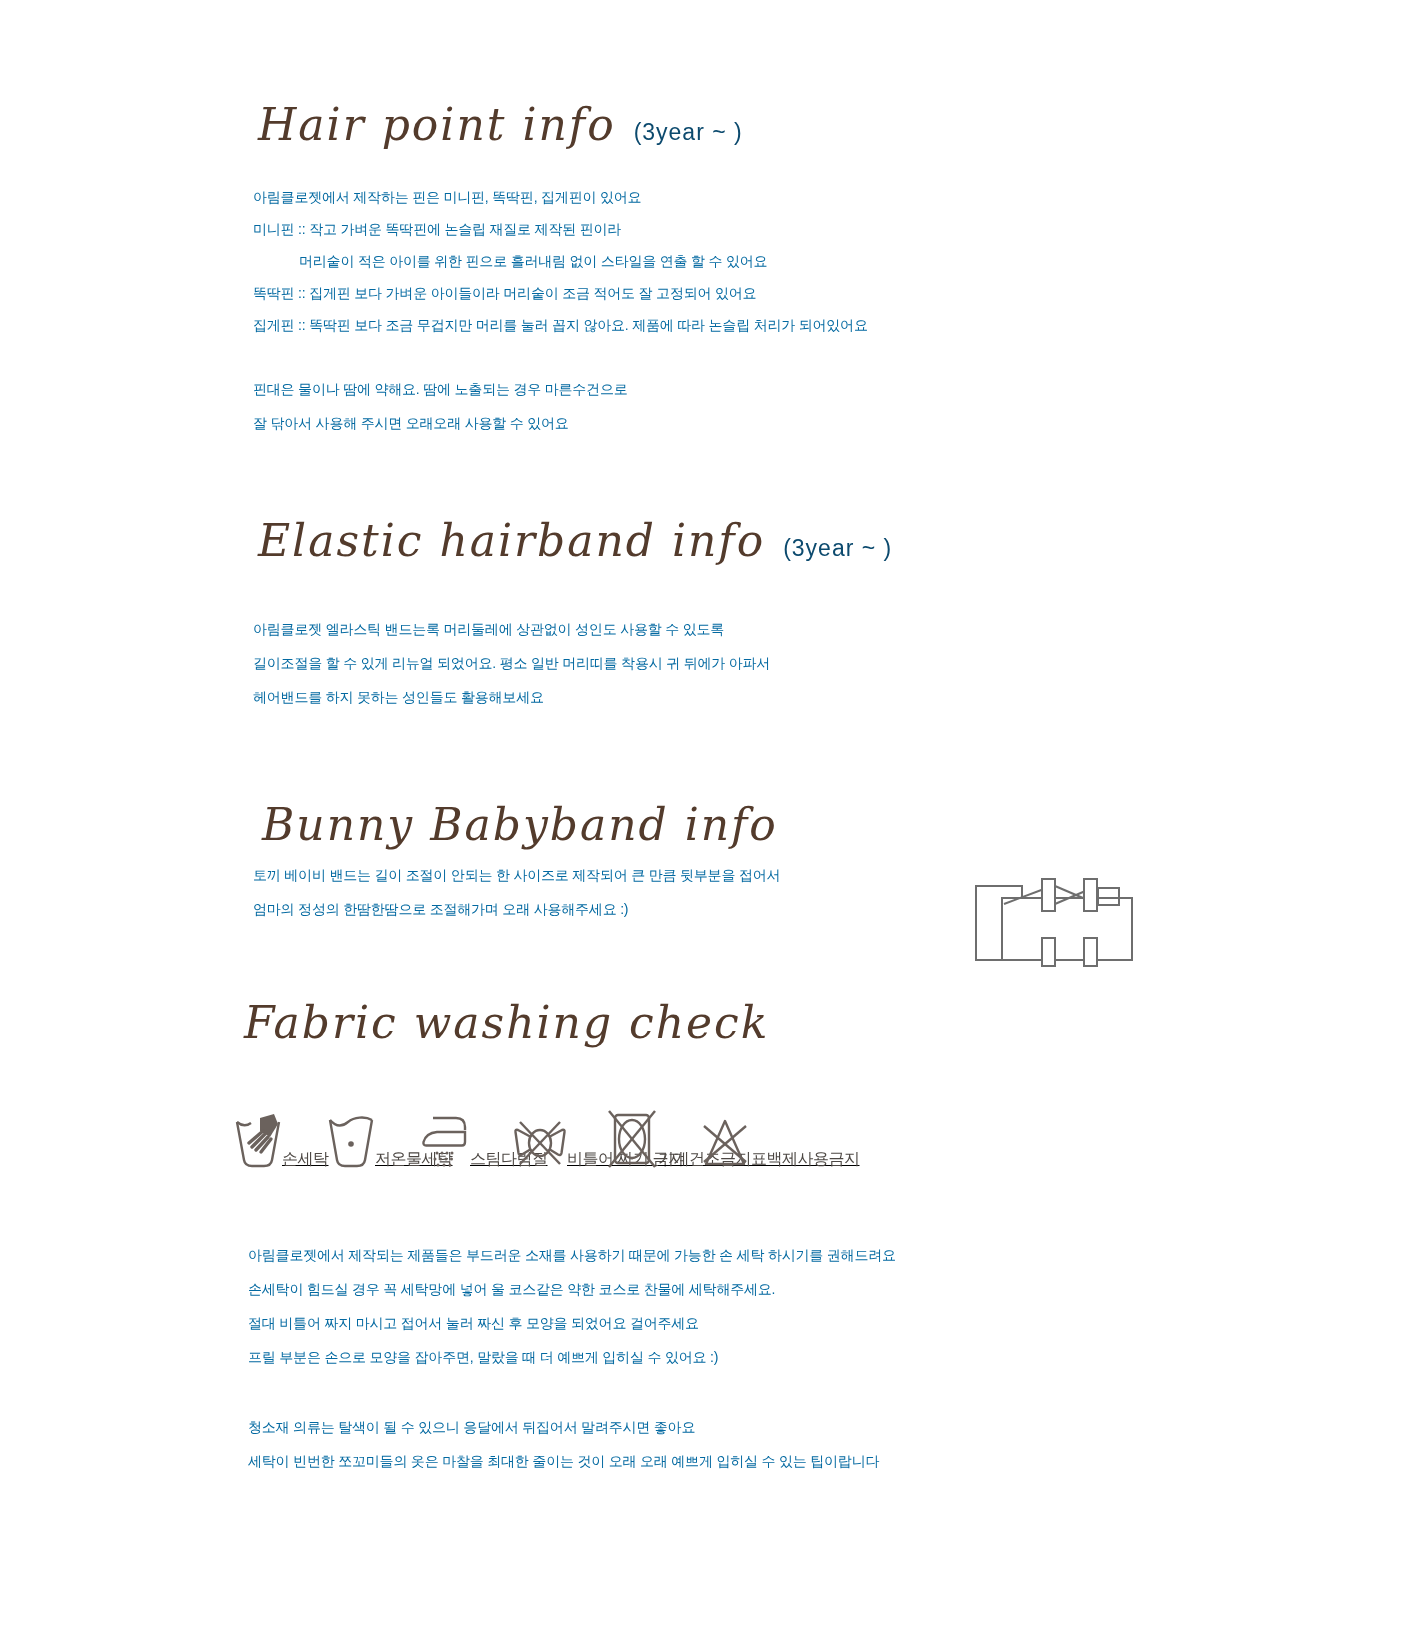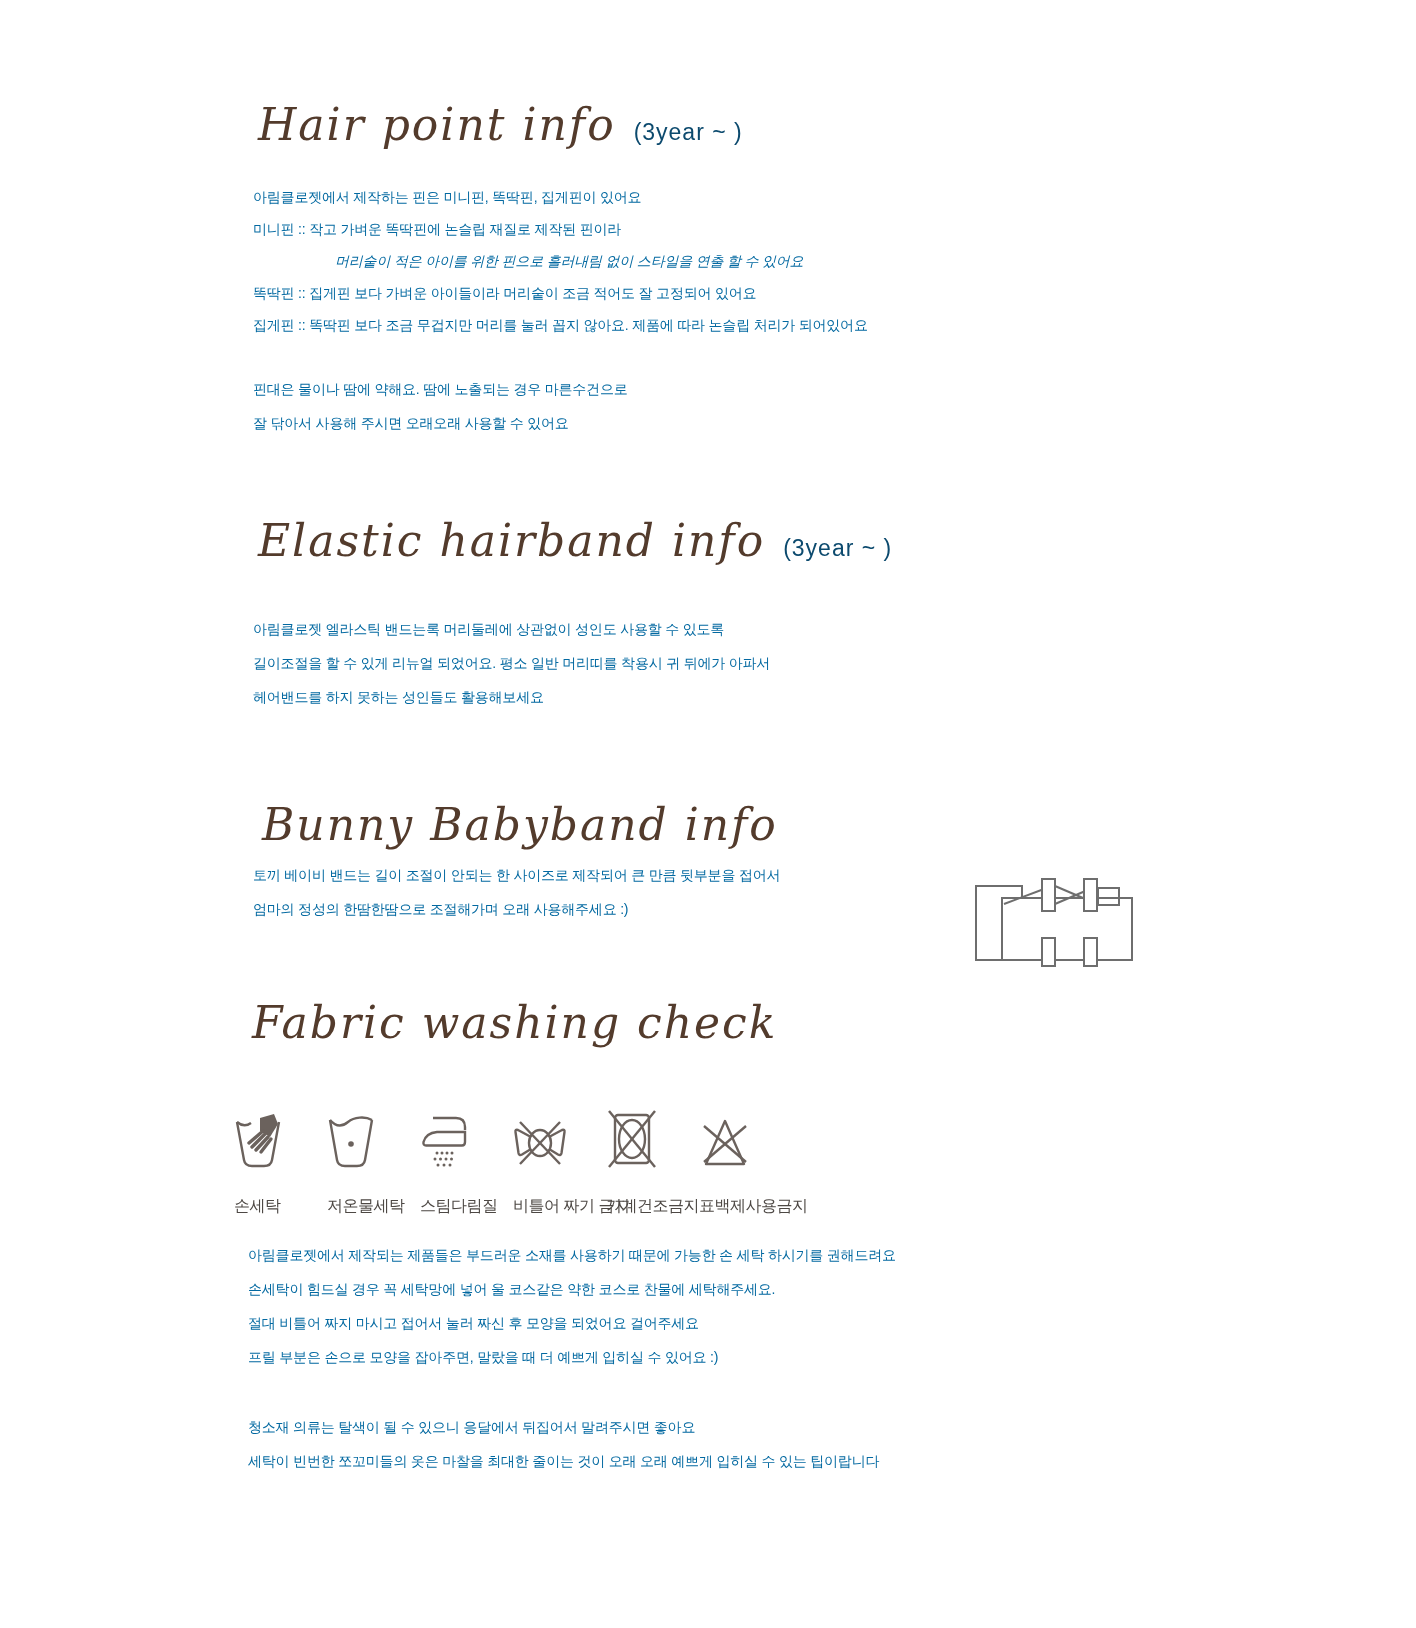--- a/index.html
+++ b/index.html
@@ -22,25 +22,25 @@
   }
   .age-note {
     font-family:"Liberation Sans","DejaVu Sans",sans-serif;
     font-style:normal; font-size:23px; color:#0c4a6e; letter-spacing:1px;
   }
 
   
   .body-block { color:#0369a1; font-size:14px; letter-spacing:-0.2px; }
   .body-block .line { line-height:32px; white-space:nowrap; }
   .body-block.loose .line { line-height:34px; }
-  .line.indent { margin-left:82px;font-style:italic; }
+  .line.indent { margin-left:46px; }
 
   
   .care-row { display:flex; }
-  .care-item { width:93px; display:flex; flex-direction:column; align-items:flex-start; }
+  .care-item { width:93px; display:flex; flex-direction:row; align-items:flex-end;text-decoration:underline; }
   .care-iconbox { height:92px; display:flex; align-items:flex-end; justify-content:center; }
   .care-label {
     margin-top:26px; font-size:16px; color:#4d4844; white-space:nowrap;
     letter-spacing:-0.5px;
   }
   svg { display:block; }
 </style>
 </head>
 <body>
 
@@ -92,21 +92,21 @@
       <line x1="83" y1="28" x2="125" y2="10"></line>
       <rect x="126" y="12" width="21" height="17"></rect>
       <rect x="70" y="3" width="13" height="32" fill="#ffffff"></rect>
       <rect x="112" y="3" width="13" height="32" fill="#ffffff"></rect>
       <rect x="70" y="62" width="13" height="28" fill="#ffffff"></rect>
       <rect x="112" y="62" width="13" height="28" fill="#ffffff"></rect>
     </g>
   </svg>
 </div>
 
-<div class="abs script-heading" style="left:252px; top:990px;">
+<div class="abs script-heading" style="left:244px; top:990px;">
   <span class="heading-title">Fabric washing check</span>
 </div>
 
 <div class="abs care-row" style="left:234px; top:1078px;">
 
   <div class="care-item">
     <div class="care-iconbox">
       <svg width="48" height="60" viewBox="0 0 48 60">
         <g stroke="#6b625d" stroke-width="2.4" fill="none">
           <path d="M3,12 L10,50 Q11,56 18,56 L30,56 Q37,56 38,50 L45,12"></path>

